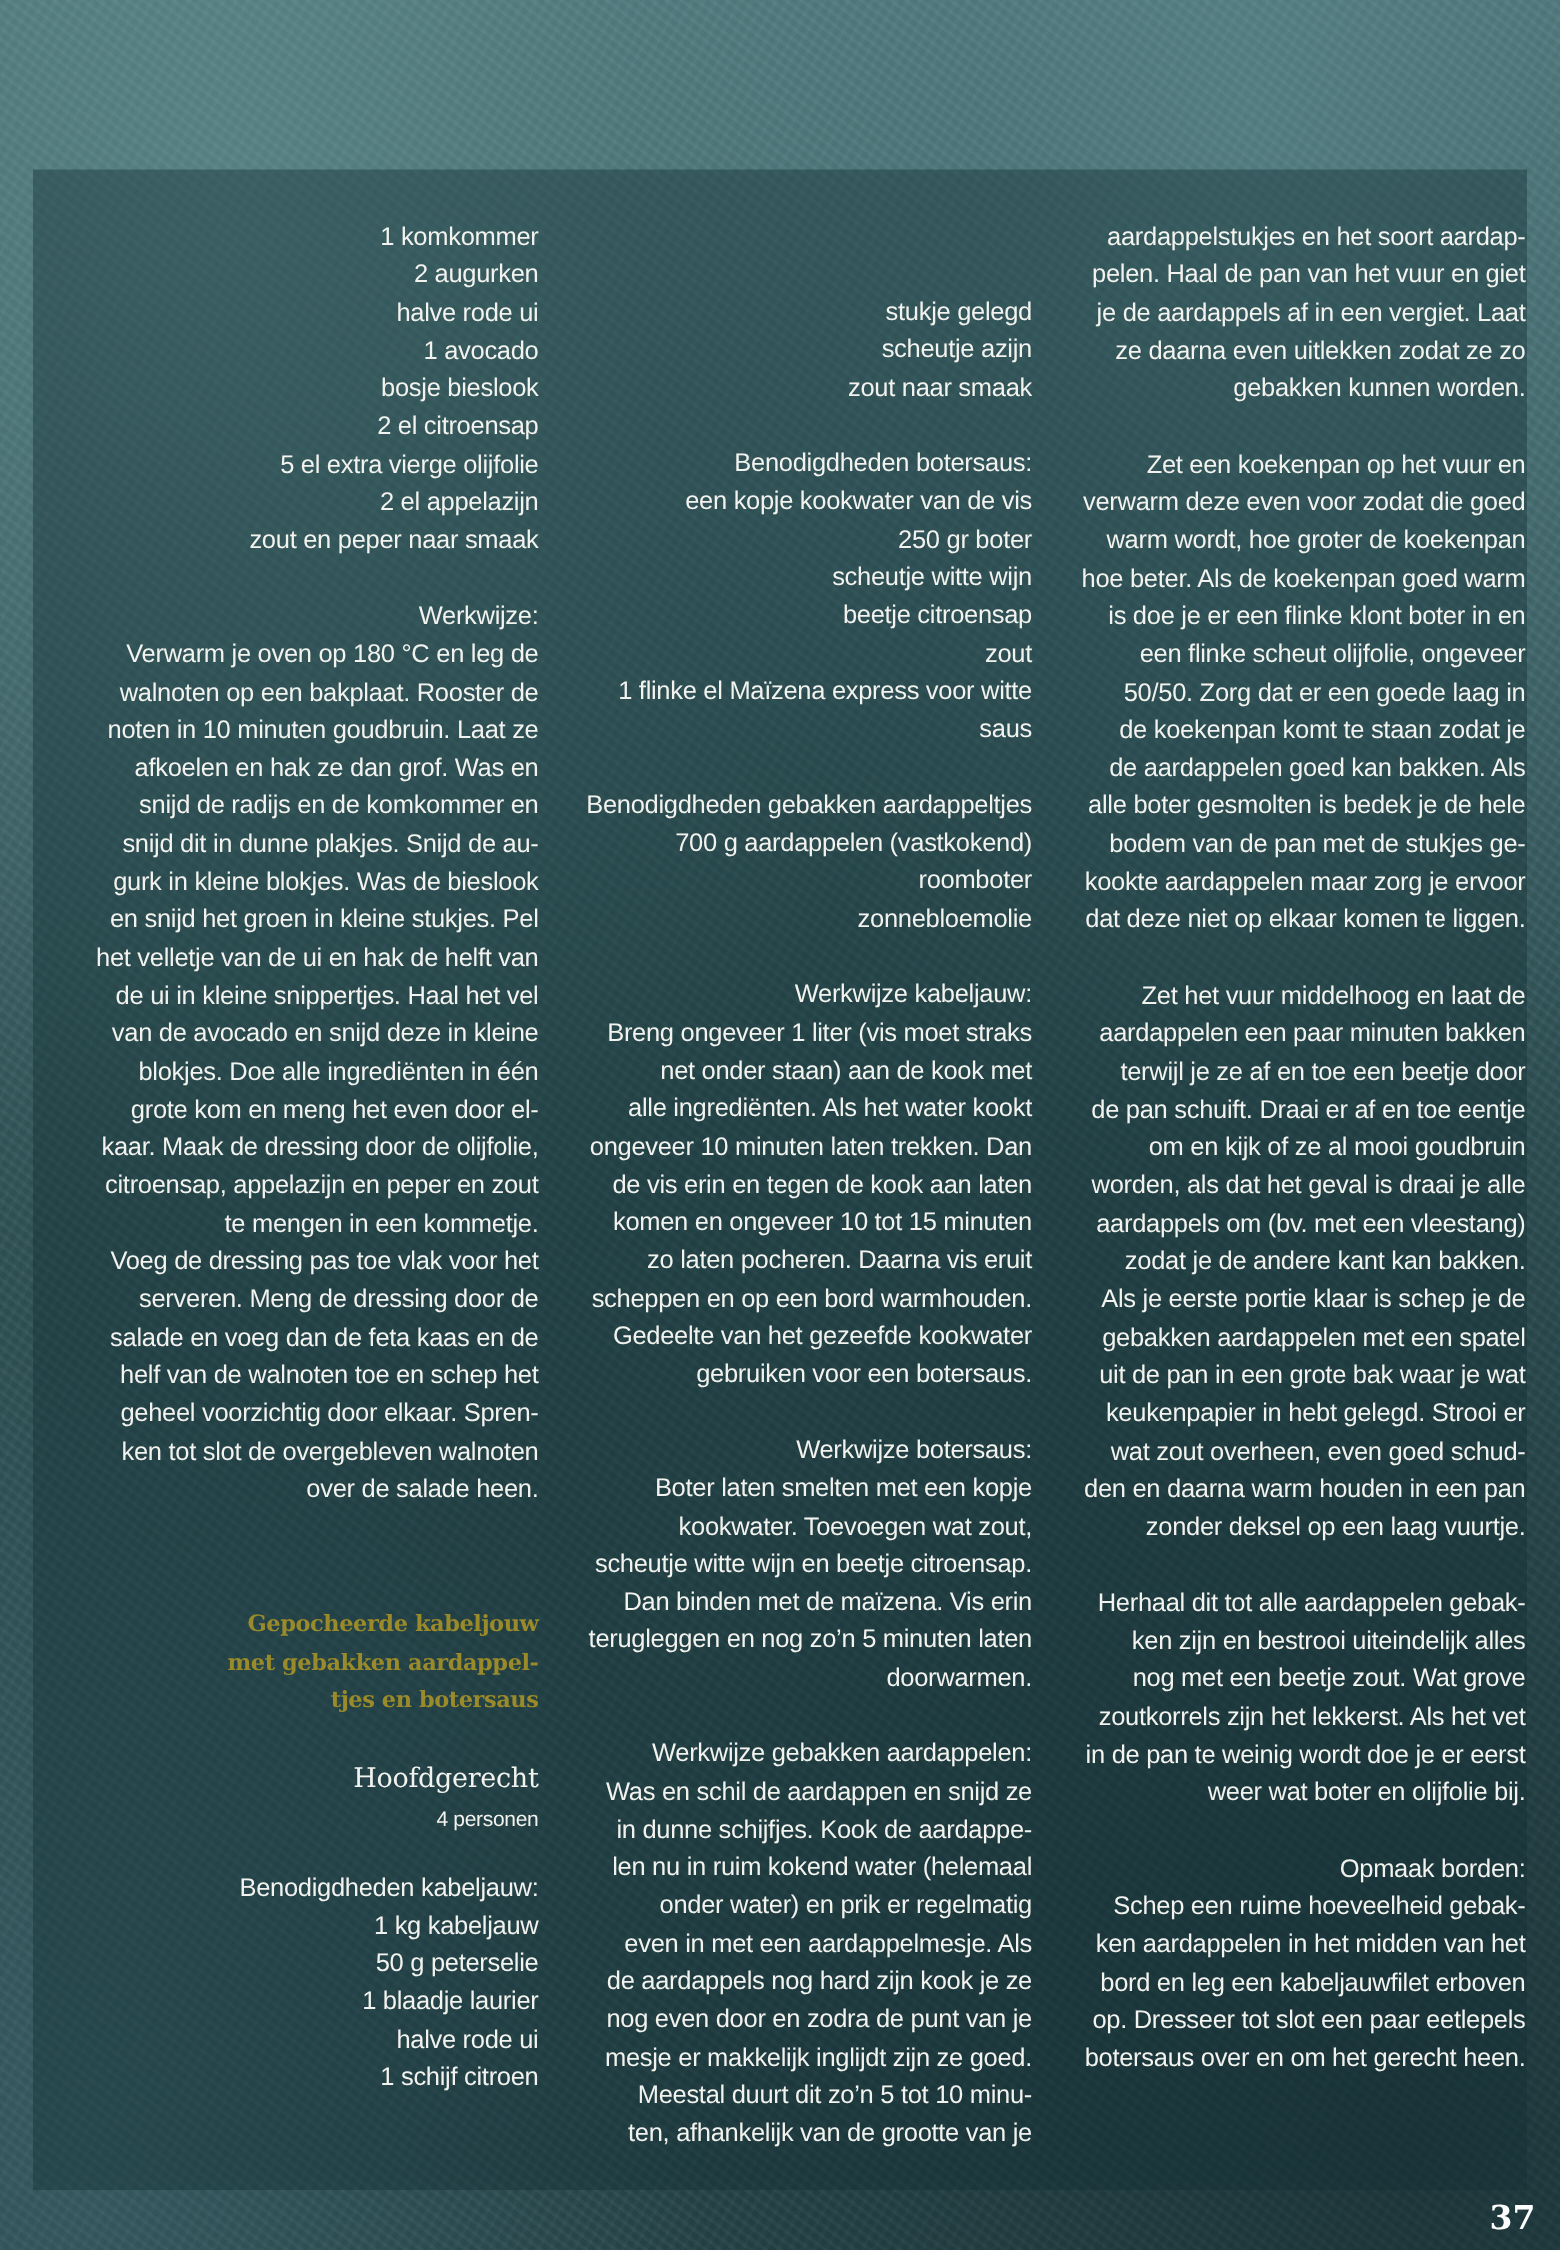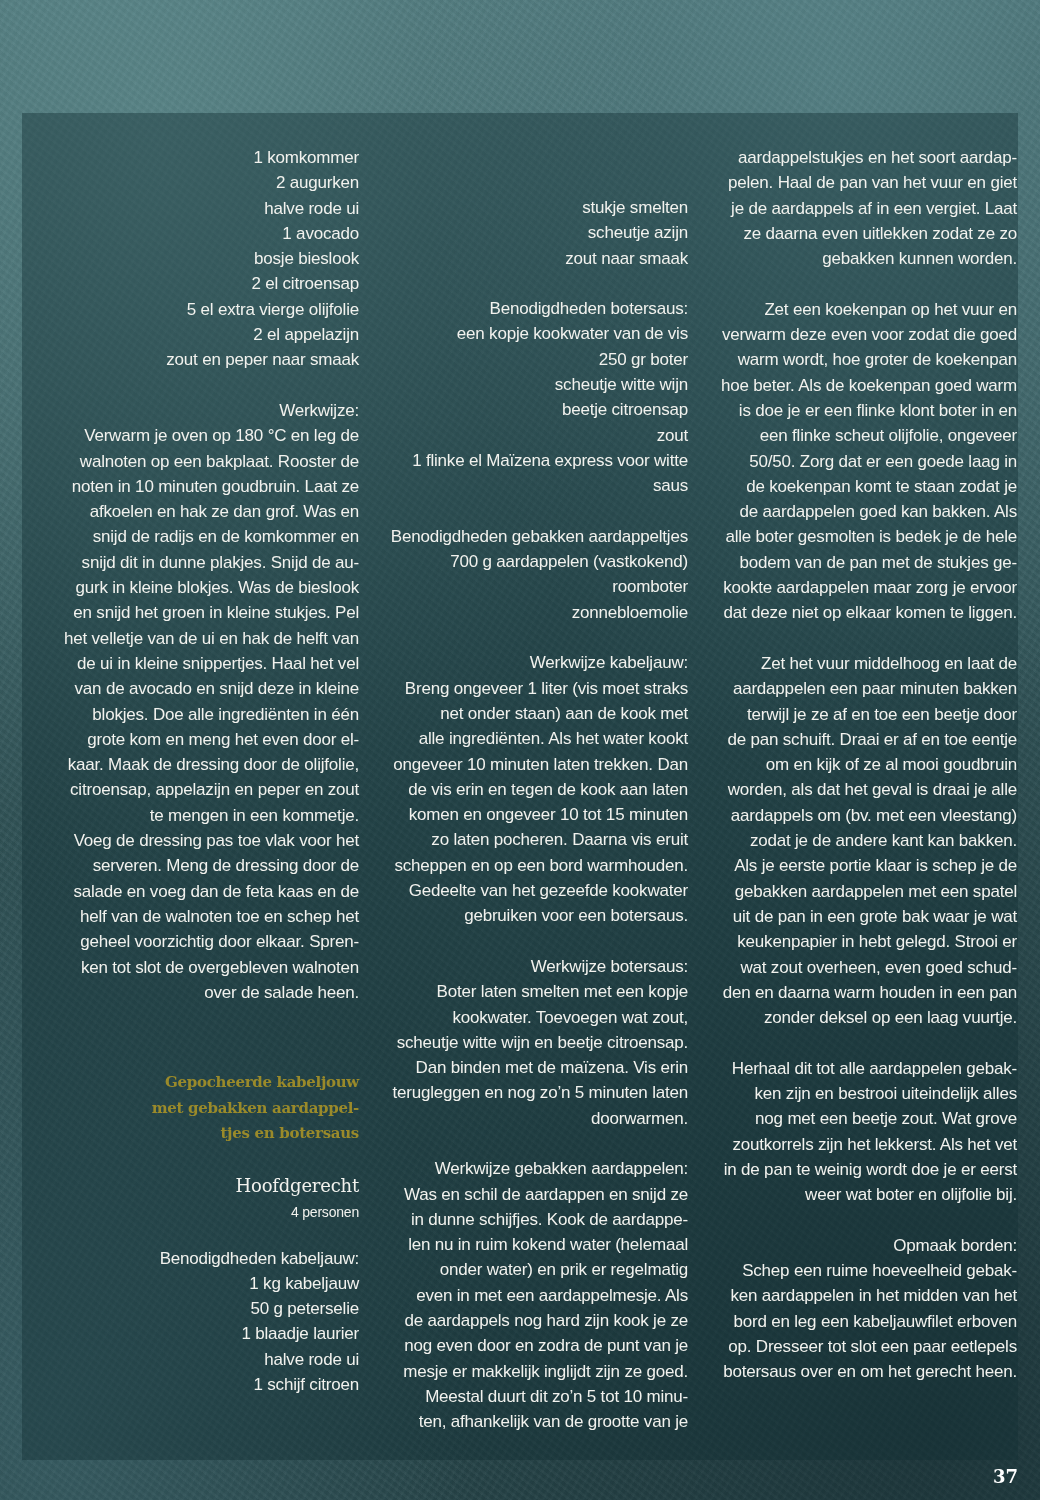--- a/index.html
+++ b/index.html
@@ -35,21 +35,21 @@
     font-family: "DejaVu Serif", serif; font-weight: bold; color: #9a8a2a;
     font-size: 15px; line-height: 25.5px; letter-spacing: -0.3px;
   }
   .course {
     display: block; font-family: "DejaVu Serif", serif; font-weight: normal;
     font-size: 18px; line-height: 25px;
   }
   .servings { display: block; font-size: 14px; line-height: 28px; }
   .page-num {
     position: absolute; left: 993px; top: 1466px;
-    font-family: "DejaVu Serif", serif; font-weight: bold; font-size: 18px; color: #ffffff;
+    font-family: "DejaVu Serif", serif; font-weight: bold; font-size: 22px; color: #ffffff;
   }
 </style>
 </head>
 <body>
 
 <div class="panel"></div>
 
 <div class="col col1">
   <div>
     <span class="line">1 komkommer</span>
@@ -104,21 +104,21 @@
     <span class="line">1 kg kabeljauw</span>
     <span class="line">50 g peterselie</span>
     <span class="line">1 blaadje laurier</span>
     <span class="line">halve rode ui</span>
     <span class="line">1 schijf citroen</span>
   </div>
 </div>
 
 <div class="col col2">
   <div>
-    <span class="line">stukje smelten</span>
+    <span class="line">stukje gelegd</span>
     <span class="line">scheutje azijn</span>
     <span class="line">zout naar smaak</span>
   </div>
   <span class="gap"></span>
   <div>
     <span class="line">Benodigdheden botersaus:</span>
     <span class="line">een kopje kookwater van de vis</span>
     <span class="line">250 gr boter</span>
     <span class="line">scheutje witte wijn</span>
     <span class="line">beetje citroensap</span>

